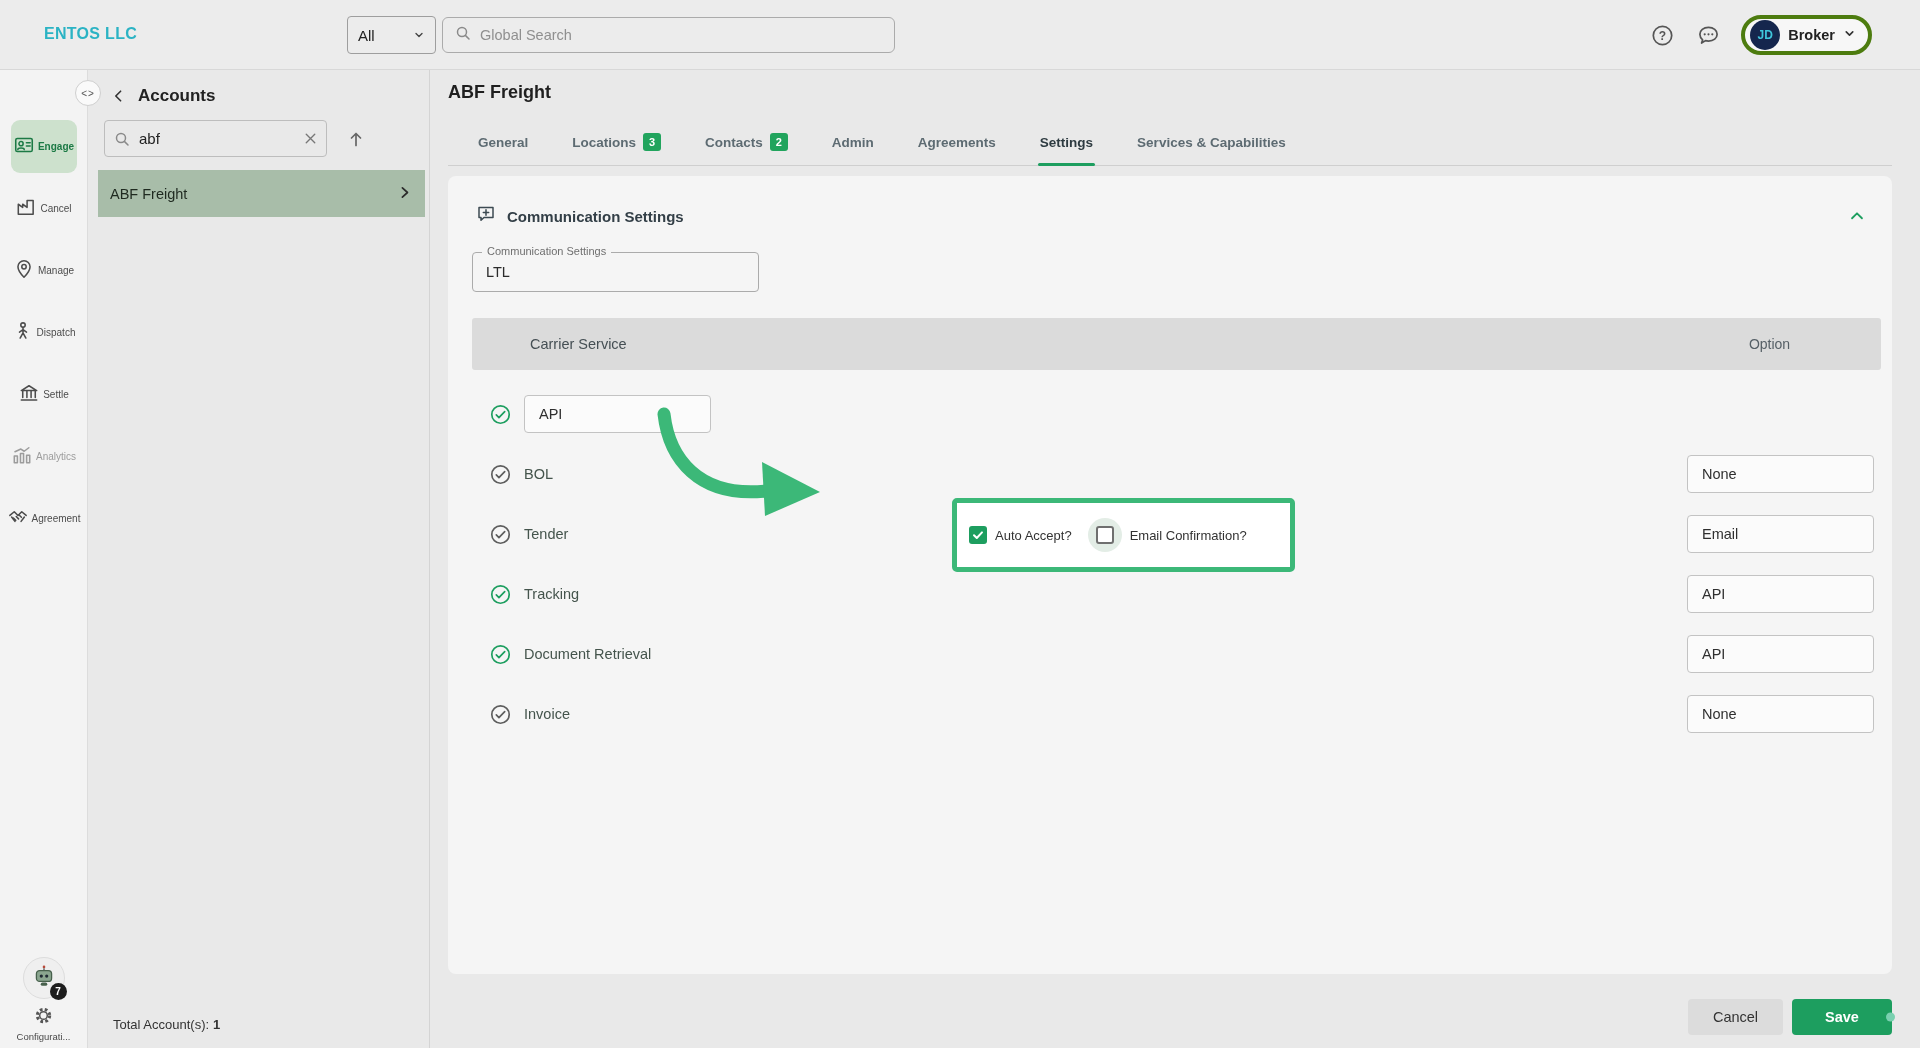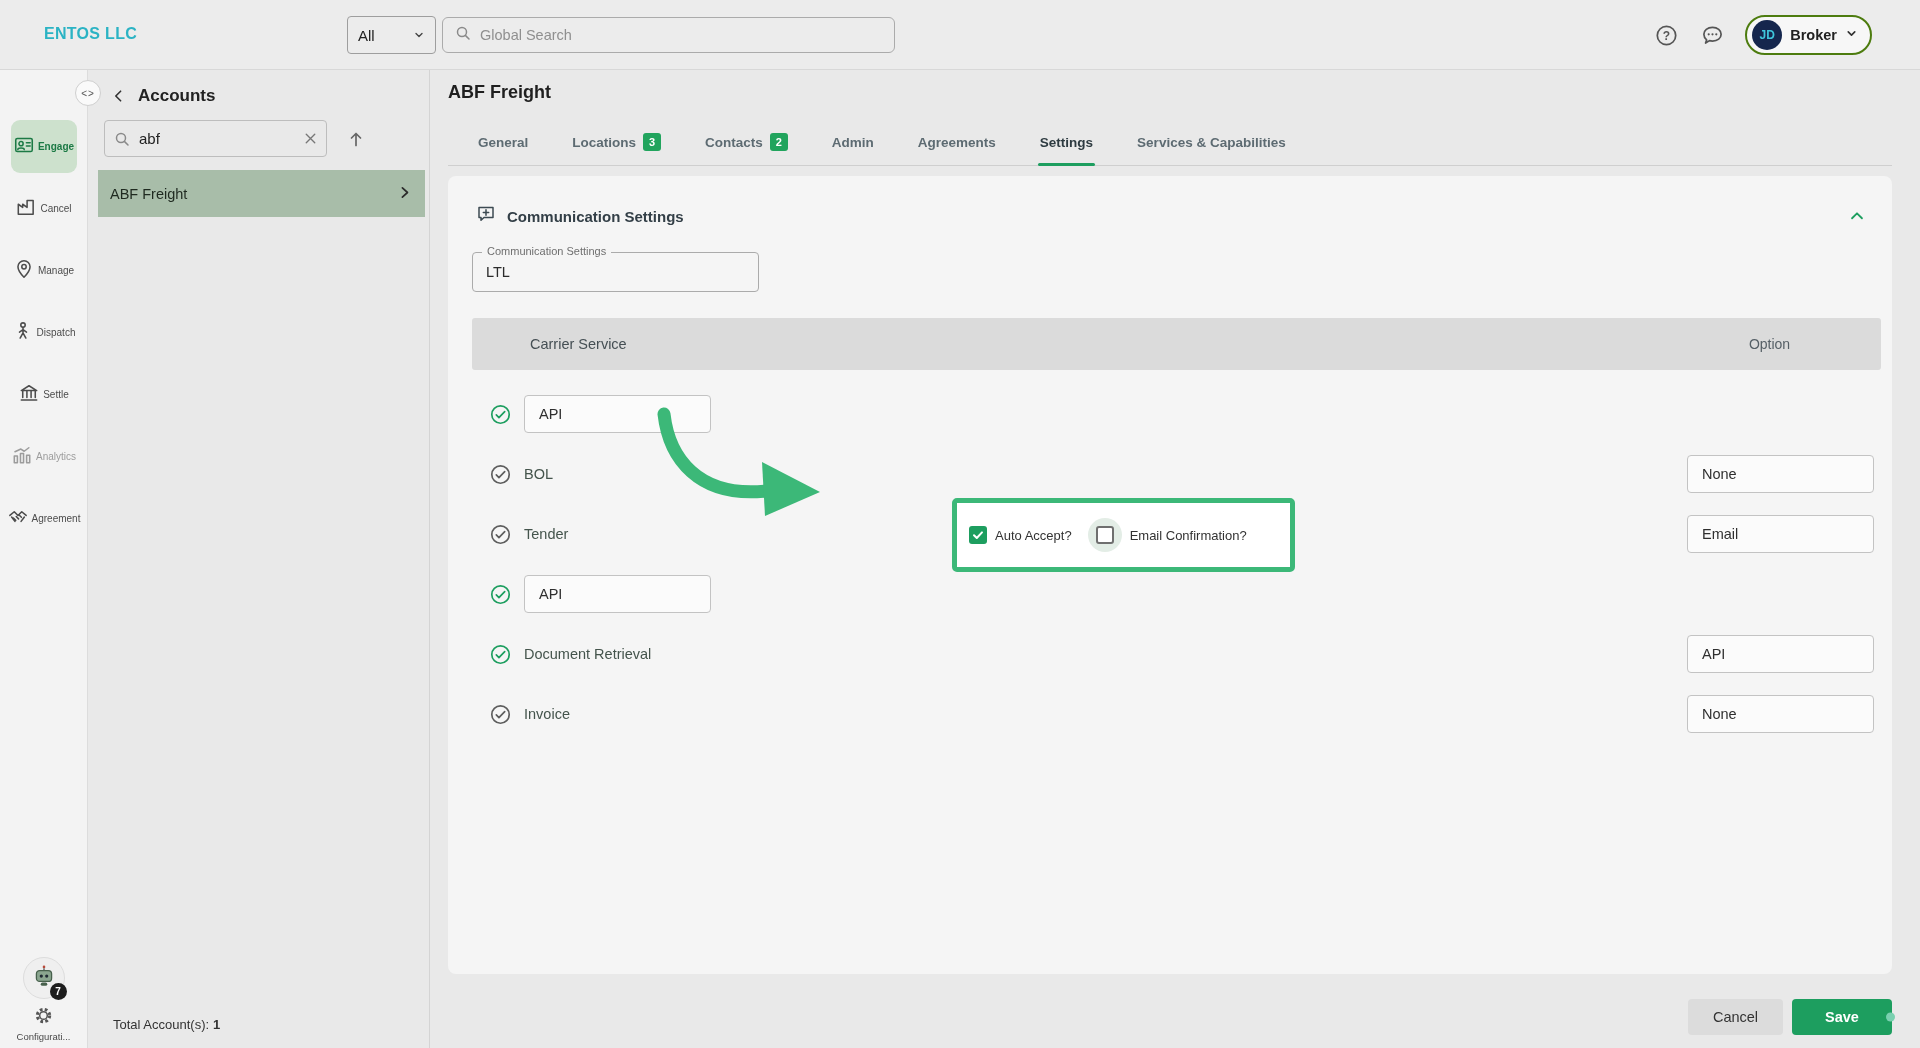--- a/index.html
+++ b/index.html
@@ -9,21 +9,21 @@
 
   
   .topbar { position:absolute; top:0; left:0; width:1920px; height:70px; background:#ececec; border-bottom:1px solid #d8d8d8; z-index:20; }
   .brand { position:absolute; left:44px; top:25px; color:#2bb3c4; font-weight:bold; font-size:16px; letter-spacing:.3px; }
   .scope { position:absolute; left:347px; top:16px; width:89px; height:38px; border:1px solid #9e9e9e; border-radius:4px; display:flex; align-items:center; justify-content:space-between; padding:0 10px; font-size:15px; color:#222; cursor:pointer; }
   .gsearch { position:absolute; left:442px; top:17px; width:453px; height:36px; border:1px solid #ababab; border-radius:6px; display:flex; align-items:center; padding:0 12px; }
   .gsearch input { border:none; outline:none; background:transparent; font-size:14.5px; color:#333; margin-left:9px; width:100%; font-family:inherit; }
   .gsearch input::placeholder { color:#8f8f8f; }
   .top-right { position:absolute; right:48px; top:0; height:70px; display:flex; align-items:center; gap:20px; }
   .icon-btn { width:26px; height:26px; display:flex; align-items:center; justify-content:center; cursor:pointer; }
-  .user-pill { height:40px; border:2px solid #4d7c0f; border-radius:20px; background:#f7f7f7; display:flex; align-items:center; gap:8px; padding:0 12px 0 5px; cursor:pointer; }
+  .user-pill { height:40px; border:4px solid #4d7c0f; border-radius:20px; background:#f7f7f7; display:flex; align-items:center; gap:8px; padding:0 12px 0 5px; cursor:pointer; }
   .avatar { width:30px; height:30px; border-radius:50%; background:#15264d; color:#3fc6dc; font-size:12px; font-weight:bold; display:flex; align-items:center; justify-content:center; }
   .role { font-size:14.5px; font-weight:bold; color:#222; }
 
   
   .rail { position:absolute; top:70px; left:0; width:88px; bottom:0; background:#f3f3f3; border-right:1px solid #dcdcdc; }
   .rail-items { padding-top:50px; display:flex; flex-direction:column; align-items:center; gap:9px; }
   .rail-item { width:66px; height:53px; display:flex; flex-direction:row; align-items:center; justify-content:center; gap:3px; border-radius:9px; color:#4c4c4c; cursor:pointer; }
   .rail-item .lbl { font-size:10px; }
   .rail-item.active { background:#cde1cd; color:#1c7a45; }
   .rail-item.active .lbl { font-weight:bold; }
@@ -373,20 +373,21 @@
                 <path d="M6 10.4 l2.5 2.5 L14 7.3" fill="none" stroke="currentColor" stroke-width="1.6" stroke-linecap="round" stroke-linejoin="round"></path>
               </svg></span>
           <span class="svc-name">Tender</span>
           <span class="opt-box">Email</span>
         </div>
         <div class="svc-row status-green">
           <span class="chk"><svg width="21" height="21" viewBox="0 0 20 20">
                 <circle cx="10" cy="10" r="8.3" fill="none" stroke="currentColor" stroke-width="1.6"></circle>
                 <path d="M6 10.4 l2.5 2.5 L14 7.3" fill="none" stroke="currentColor" stroke-width="1.6" stroke-linecap="round" stroke-linejoin="round"></path>
               </svg></span>
+          <span class="svc-name">Tracking</span>
           <span class="opt-box">API</span>
         </div>
         <div class="svc-row status-green">
           <span class="chk"><svg width="21" height="21" viewBox="0 0 20 20">
                 <circle cx="10" cy="10" r="8.3" fill="none" stroke="currentColor" stroke-width="1.6"></circle>
                 <path d="M6 10.4 l2.5 2.5 L14 7.3" fill="none" stroke="currentColor" stroke-width="1.6" stroke-linecap="round" stroke-linejoin="round"></path>
               </svg></span>
           <span class="svc-name">Document Retrieval</span>
           <span class="opt-box">API</span>
         </div>

